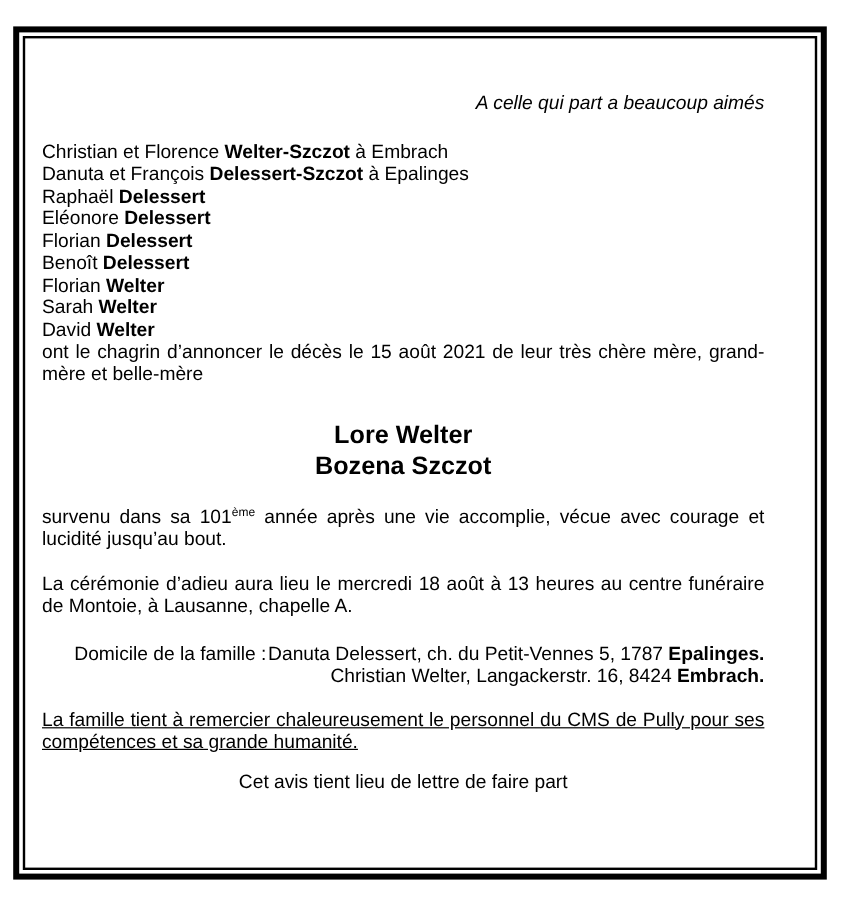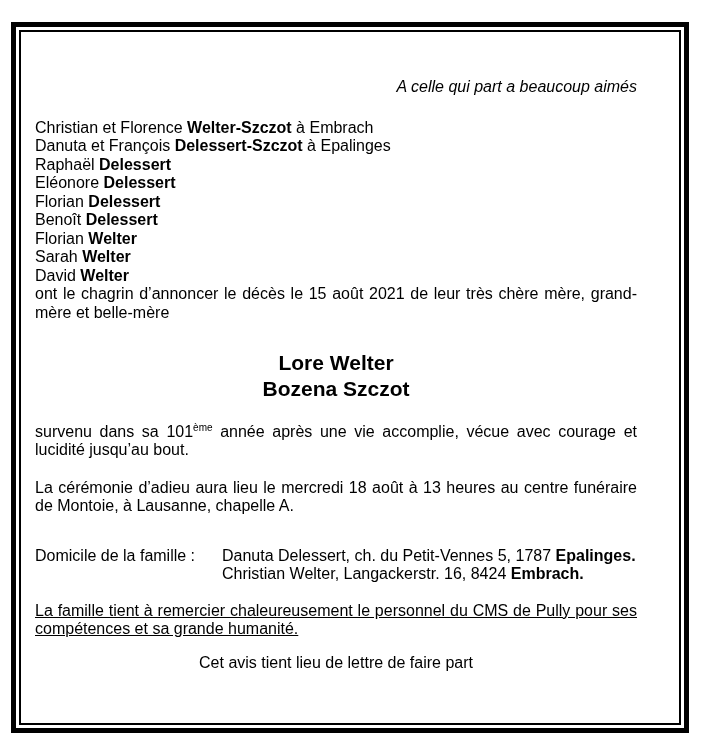--- a/index.html
+++ b/index.html
@@ -63,23 +63,24 @@
   }
   .para { margin: 0; text-align: justify; }
   .age-para { margin-top: 24px; }
   .age-para sup {
     font-size: 10px;
     line-height: 0;
     vertical-align: super;
   }
   .ceremony-para { margin-top: 19px; }
   .domicile-row {
-    margin-top: 31px;
+    margin-top: 21px;
     display: flex;
     align-items: flex-start;
+    text-align: right;
   }
   .domicile-label {
     flex: none;
     width: 187px;
   }
   .addresses { flex: 1; }
   .address-line { margin: 0; }
   .thanks-para { margin-top: 18px; text-decoration: underline; }
   .closing {
     margin-top: 15px;

